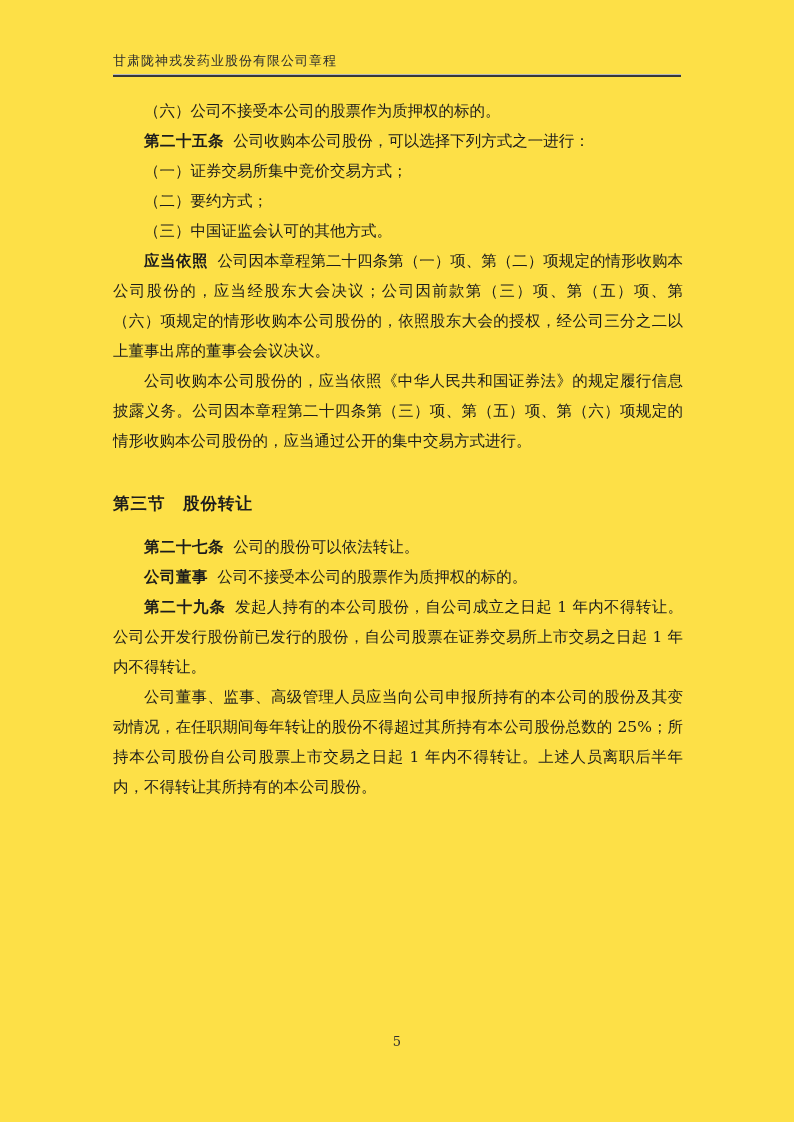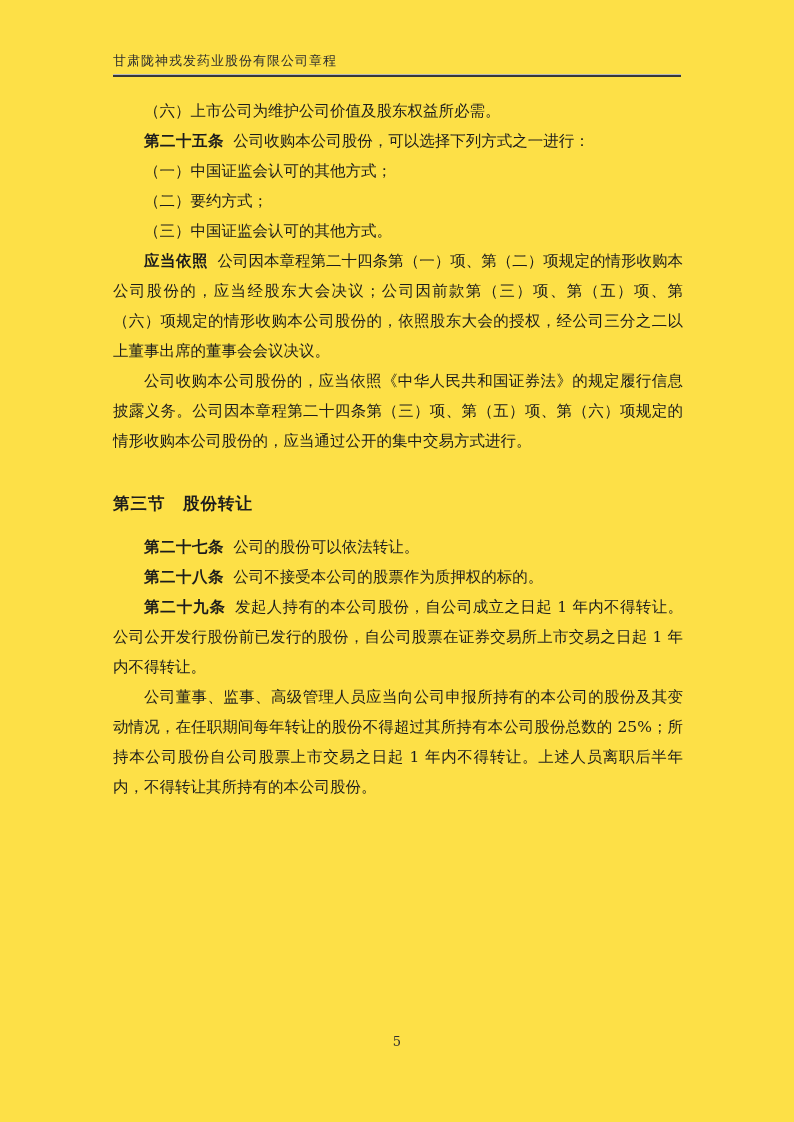--- a/index.html
+++ b/index.html
@@ -78,41 +78,41 @@
 
 <div class="page">
 
   <div class="page-header">
     <span>甘肃陇神戎发药业股份有限公司章程</span>
   </div>
   <div class="header-rule"></div>
 
   <div class="document-body">
 
-    <p class="para"><span>（六）上市公司为维护公司价值及股东权益所必需。</span></p>
+    <p class="para"><span>（六）公司不接受本公司的股票作为质押权的标的。</span></p>
 
 
     <p class="para"><b class="lead">第二十五条</b><span>公司收购本公司股份，可以选择下列方式之一进行：</span></p>
 
-    <p class="para"><span>（一）中国证监会认可的其他方式；</span></p>
+    <p class="para"><span>（一）证券交易所集中竞价交易方式；</span></p>
 
     <p class="para"><span>（二）要约方式；</span></p>
 
     <p class="para"><span>（三）中国证监会认可的其他方式。</span></p>
 
     <p class="para"><b class="lead">应当依照</b><span>公司因本章程第二十四条第（一）项、第（二）项规定的情形收购本公司股份的，应当经股东大会决议；公司因前款第（三）项、第（五）项、第（六）项规定的情形收购本公司股份的，依照股东大会的授权，经公司三分之二以上董事出席的董事会会议决议。</span></p>
 
 
     <p class="para"><span>公司收购本公司股份的，应当依照《中华人民共和国证券法》的规定履行信息披露义务。公司因本章程第二十四条第（三）项、第（五）项、第（六）项规定的情形收购本公司股份的，应当通过公开的集中交易方式进行。</span></p>
 
     <h2 class="section-heading">第三节　股份转让</h2>
 
     <p class="para"><b class="lead">第二十七条</b><span>公司的股份可以依法转让。</span></p>
 
-    <p class="para"><b class="lead">第二十八条</b><span>公司不接受本公司的股票作为质押权的标的。</span></p>
+    <p class="para"><b class="lead">公司董事</b><span>公司不接受本公司的股票作为质押权的标的。</span></p>
 
     <p class="para"><b class="lead">第二十九条</b><span>发起人持有的本公司股份，自公司成立之日起 1 年内不得转让。公司公开发行股份前已发行的股份，自公司股票在证券交易所上市交易之日起 1 年内不得转让。</span></p>
 
     <p class="para"><span>公司董事、监事、高级管理人员应当向公司申报所持有的本公司的股份及其变动情况，在任职期间每年转让的股份不得超过其所持有本公司股份总数的 25%；所持本公司股份自公司股票上市交易之日起 1 年内不得转让。上述人员离职后半年内，不得转让其所持有的本公司股份。</span></p>
 
   </div>
 
   <div class="page-footer">
     <span>5</span>
   </div>

